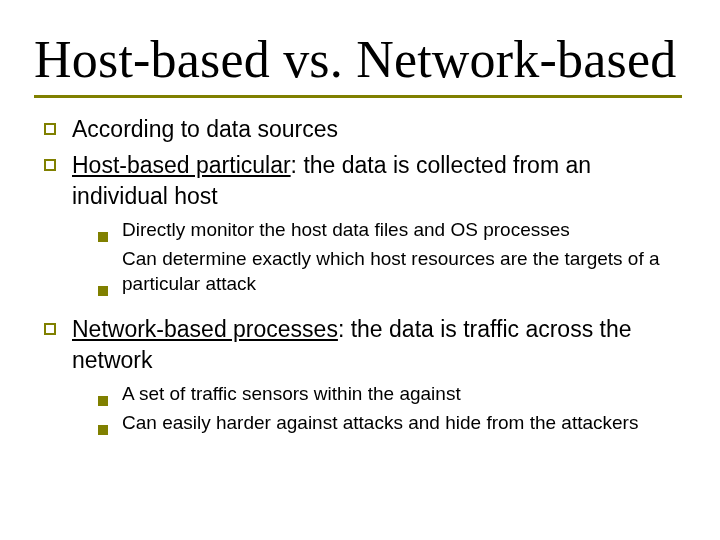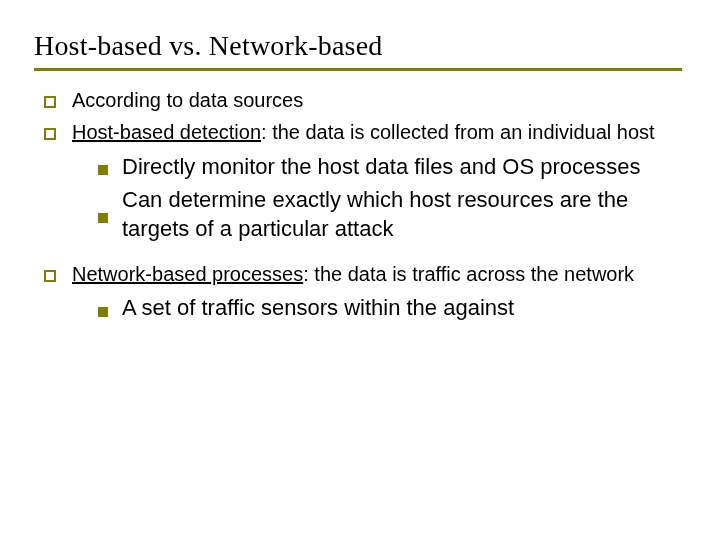--- a/index.html
+++ b/index.html
@@ -12,51 +12,51 @@
     color: #000000;
   }
   .slide {
     box-sizing: border-box;
     width: 720px;
     height: 540px;
     padding: 30px 38px 30px 34px;
   }
   .title {
     font-family: "Times New Roman", Times, serif;
-    font-size: 28px;
+    font-size: 52px;
     font-weight: 400;
     margin: 0 0 6px 0;
     letter-spacing: 0.2px;
   }
   .rule {
     height: 3px;
     background: #808000; 
     margin: 2px 0 16px 0;
   }
   .b1 {
     display: flex;
     align-items: flex-start;
-    font-size: 20px;
+    font-size: 23px;
     line-height: 1.32;
     margin: 6px 0 6px 10px;
   }
   .b1 .marker {
     width: 12px;
     height: 12px;
     border: 2px solid #808000;
     box-sizing: border-box;
     margin: 9px 16px 0 0;
     flex: 0 0 auto;
   }
   .b1 .text { flex: 1 1 auto; }
   .b1 .text .u { text-decoration: underline; }
   .b2 {
     display: flex;
-    align-items: center;
-    font-size: 22px;
+    align-items: flex-end;
+    font-size: 19px;
     line-height: 1.32;
     margin: 4px 0 4px 64px;
   }
   .b2 .marker {
     width: 10px;
     height: 10px;
     background: #808000;
     margin: 8px 14px 0 0;
     flex: 0 0 auto;
   }
@@ -72,21 +72,21 @@
   <div class="rule"></div>
 
   <div class="b1">
     <span class="marker"></span>
     <span class="text">According to data sources</span>
   </div>
 
   <div class="b1">
     <span class="marker"></span>
     <span class="text">
-      <span class="u">Host-based detection</span><span>: the data is collected from an individual host</span>
+      <span class="u">Host-based particular</span><span>: the data is collected from an individual host</span>
     </span>
   </div>
 
   <div class="b2">
     <span class="marker"></span>
     <span class="text">Directly monitor the host data files and OS processes</span>
   </div>
   <div class="b2">
     <span class="marker"></span>
     <span class="text">Can determine exactly which host resources are the targets of a particular attack</span>
@@ -98,14 +98,18 @@
     <span class="marker"></span>
     <span class="text">
       <span class="u">Network-based processes</span><span>: the data is traffic across the network</span>
     </span>
   </div>
 
   <div class="b2">
     <span class="marker"></span>
     <span class="text">A set of traffic sensors within the against</span>
   </div>
+  <div class="b2">
+    <span class="marker"></span>
+    <span class="text">Can easily harder against attacks and hide from the attackers</span>
+  </div>
 
 </div>
 
 </body></html>

